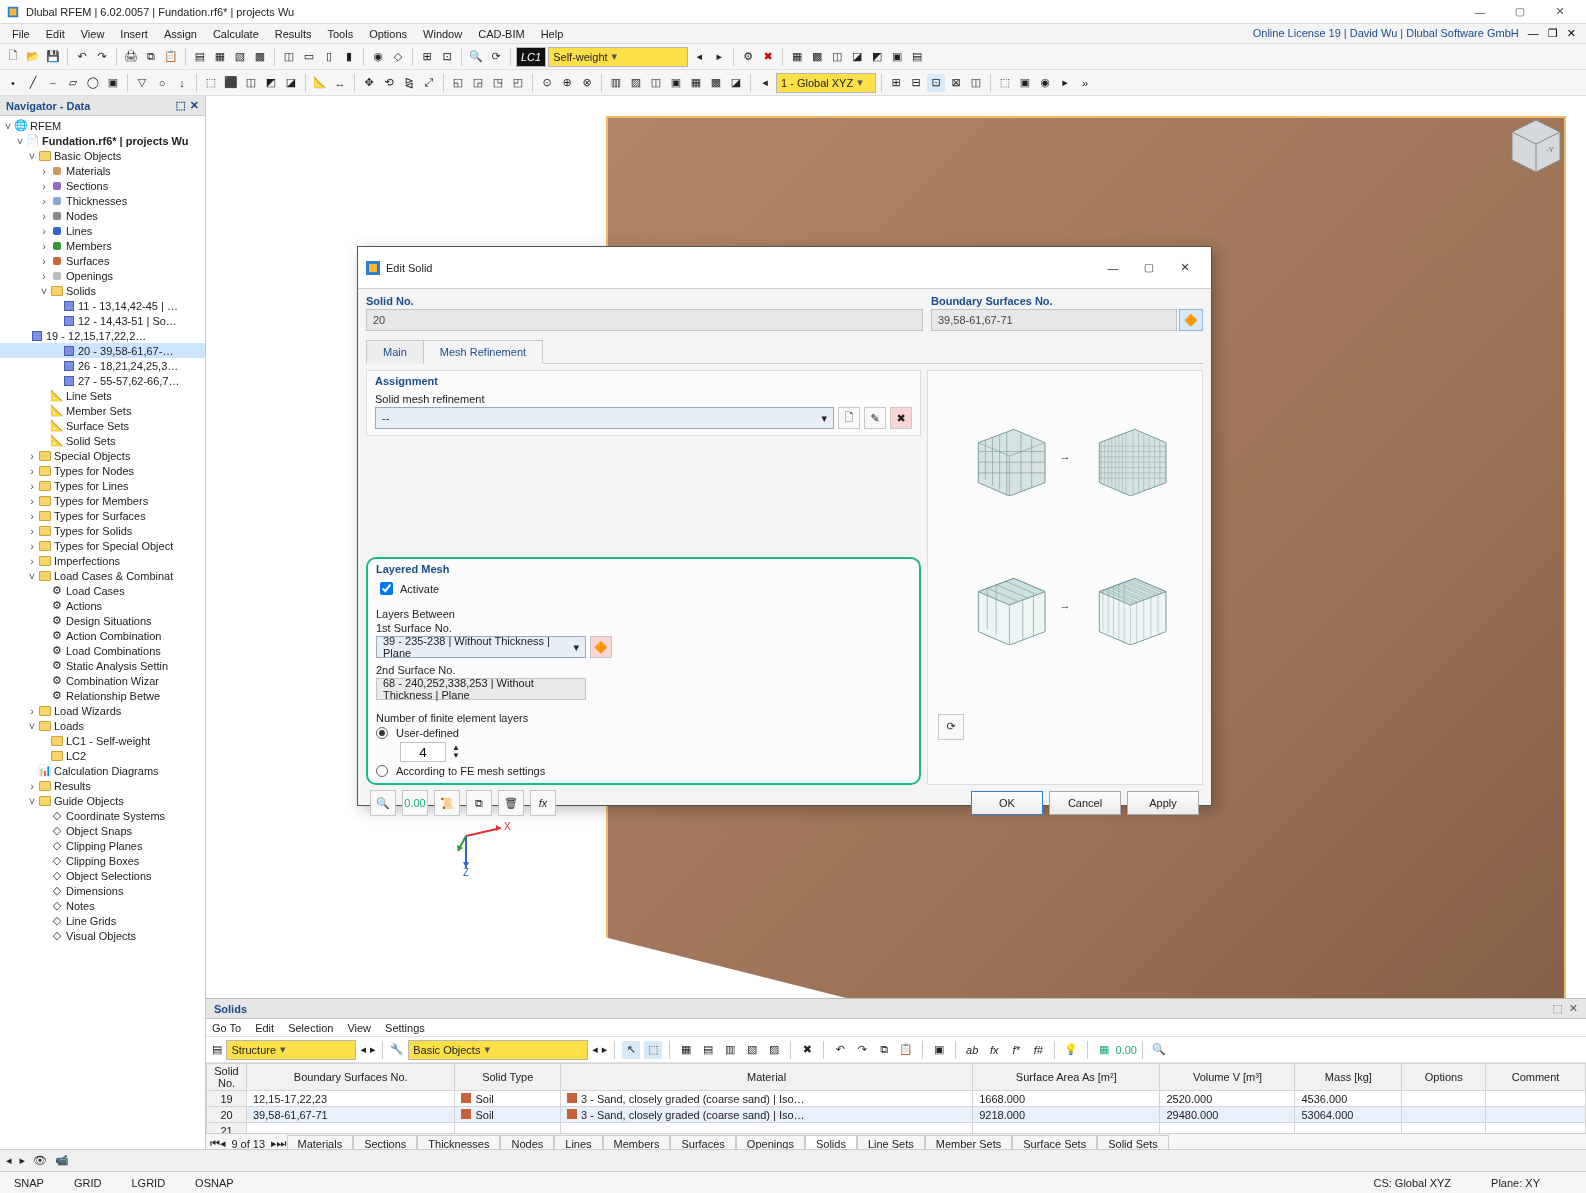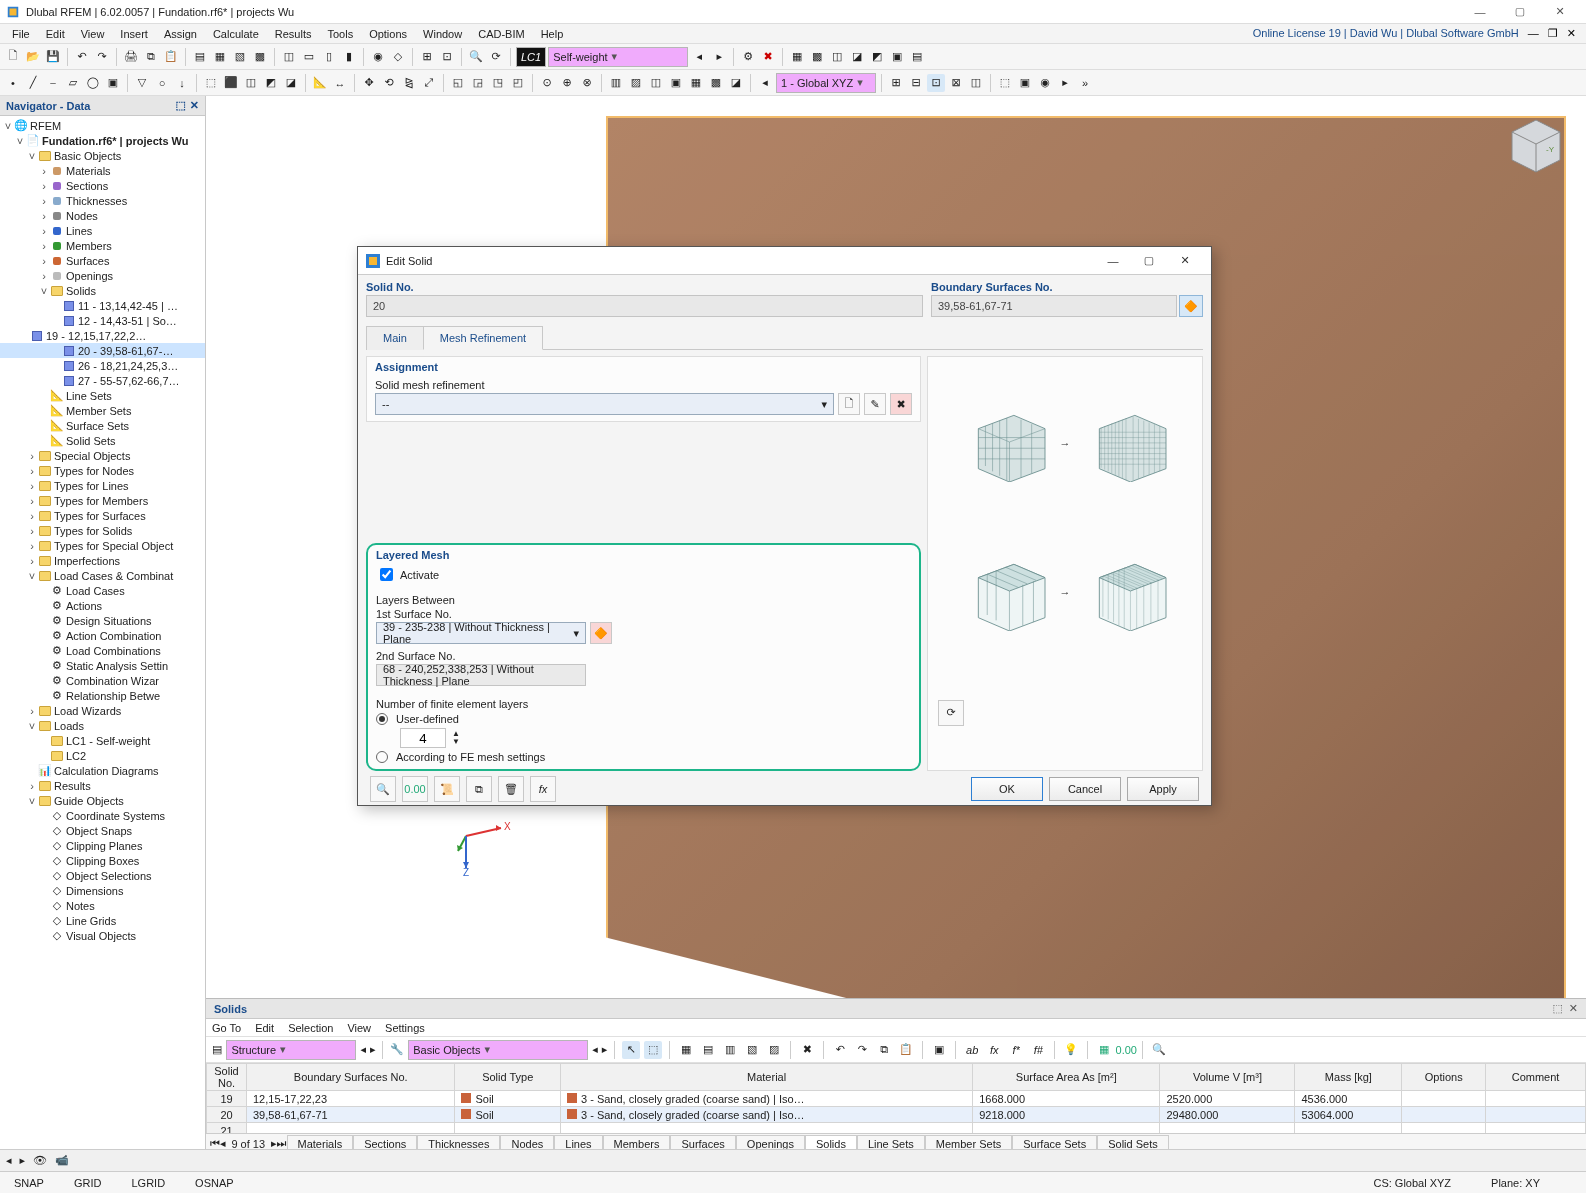--- a/index.html
+++ b/index.html
@@ -8,21 +8,21 @@
 .titlebar .appicon{width:14px;height:14px;margin-right:6px}
 .titlebar .winctl{margin-left:auto;display:flex;gap:0}
 .titlebar .winctl div{width:40px;height:22px;display:flex;align-items:center;justify-content:center;color:#555}
 .menubar{height:20px;background:#f4f4f4;display:flex;align-items:center;padding:0 4px;border-bottom:1px solid #ddd}
 .menubar .mitem{padding:2px 8px;cursor:default}
 .menubar .right{margin-left:auto;padding-right:6px;color:#1a4c8b}
 .menubar .right .x{color:#000;margin-left:6px}
 .toolbar{height:26px;background:#f6f6f6;border-bottom:1px solid #ddd;display:flex;align-items:center;padding:0 4px;gap:2px;overflow:hidden}
 .tbtn{width:18px;height:18px;display:inline-flex;align-items:center;justify-content:center;border:1px solid transparent;border-radius:2px}
 .tsep{width:1px;height:18px;background:#ccc;margin:0 3px}
-.combo{height:20px;border:1px solid #b6b6b6;background:#f0abfc;display:inline-flex;align-items:center;padding:0 4px;font-size:11px}
+.combo{height:20px;border:1px solid #b6b6b6;background:#fde047;display:inline-flex;align-items:center;padding:0 4px;font-size:11px}
 .combo.dark{background:#111;color:#fff;font-style:italic}
 .combo .car{margin-left:4px;color:#555}
 
 .body{display:flex;height:calc(1193px - 24px - 20px - 26px - 26px - 18px - 22px)}
 .nav{width:206px;background:#fff;border-right:1px solid #c8c8c8;display:flex;flex-direction:column}
 .nav .navhdr{height:20px;background:#e6e6e6;display:flex;align-items:center;padding:0 6px;font-weight:bold;color:#1a4c8b;border-bottom:1px solid #c8c8c8}
 .nav .navhdr .navbtns{margin-left:auto;display:flex;gap:4px}
 .nav .tree{flex:1;overflow:auto;padding:2px 0;font-size:11px}
 .nav .tree .row{display:flex;align-items:center;height:15px;padding-right:4px;white-space:nowrap;overflow:hidden}
 .nav .tree .row.sel{background:#cce4ff}
@@ -31,21 +31,21 @@
 .fold{width:12px;height:10px;background:#f7d56a;border:1px solid #caa33a;border-radius:1px}
 .dot{width:8px;height:8px;border-radius:2px}
 .sq{width:10px;height:10px;background:#7a90e8;border:1px solid #4a5db0}
 
 .viewport{flex:1;position:relative;background:#fff;overflow:hidden}
 .solid3d{position:absolute;right:20px;top:20px;left:400px;bottom:10px;background:linear-gradient(135deg,#a56f4c 0%,#8b5a3a 60%,#6b3f25 100%);clip-path:polygon(0% 0%,100% 0%,100% 95%,85% 100%,0% 80%);border:2px solid #f0b050;opacity:.85}
 .axes{position:absolute;left:250px;top:720px}
 .navcube{position:absolute;right:20px;top:20px;width:60px;height:60px}
 
 .dialog{position:absolute;left:151px;top:150px;width:855px;height:560px;background:#f4f4f4;border:1px solid #555;box-shadow:4px 4px 14px rgba(0,0,0,.25)}
-.dlgtitle{height:28px;background:#fff;display:flex;align-items:center;padding:0 8px;border-bottom:1px solid #ccc}
+.dlgtitle{height:42px;background:#fff;display:flex;align-items:center;padding:0 8px;border-bottom:1px solid #ccc}
 .dlgtitle .dctrl{margin-left:auto;display:flex;gap:0}
 .dlgtitle .dctrl div{width:36px;height:24px;display:flex;align-items:center;justify-content:center;color:#333}
 .dlgbody{padding:6px 8px 0 8px;display:flex;flex-direction:column;height:calc(100% - 26px)}
 .dlgrow1{display:flex;gap:8px}
 .dlgfield{flex:1}
 .dlgfield .lbl{color:#1a4c8b;font-weight:bold;margin-bottom:2px}
 .dlgfield .inputlike{height:22px;background:#e8e8e8;border:1px solid #c4c4c4;padding:0 6px;display:flex;align-items:center;color:#444}
 .pickbtn{width:24px;height:22px;background:#d7e8f7;border:1px solid #8fb6d8;display:inline-flex;align-items:center;justify-content:center;margin-left:2px}
 .tabs{margin-top:8px;border-bottom:1px solid #c8c8c8;display:flex}
 .tab{padding:5px 16px;border:1px solid #c8c8c8;border-bottom:none;background:#eee;margin-right:-1px;color:#1a4c8b;position:relative;top:1px;font-size:11px}

